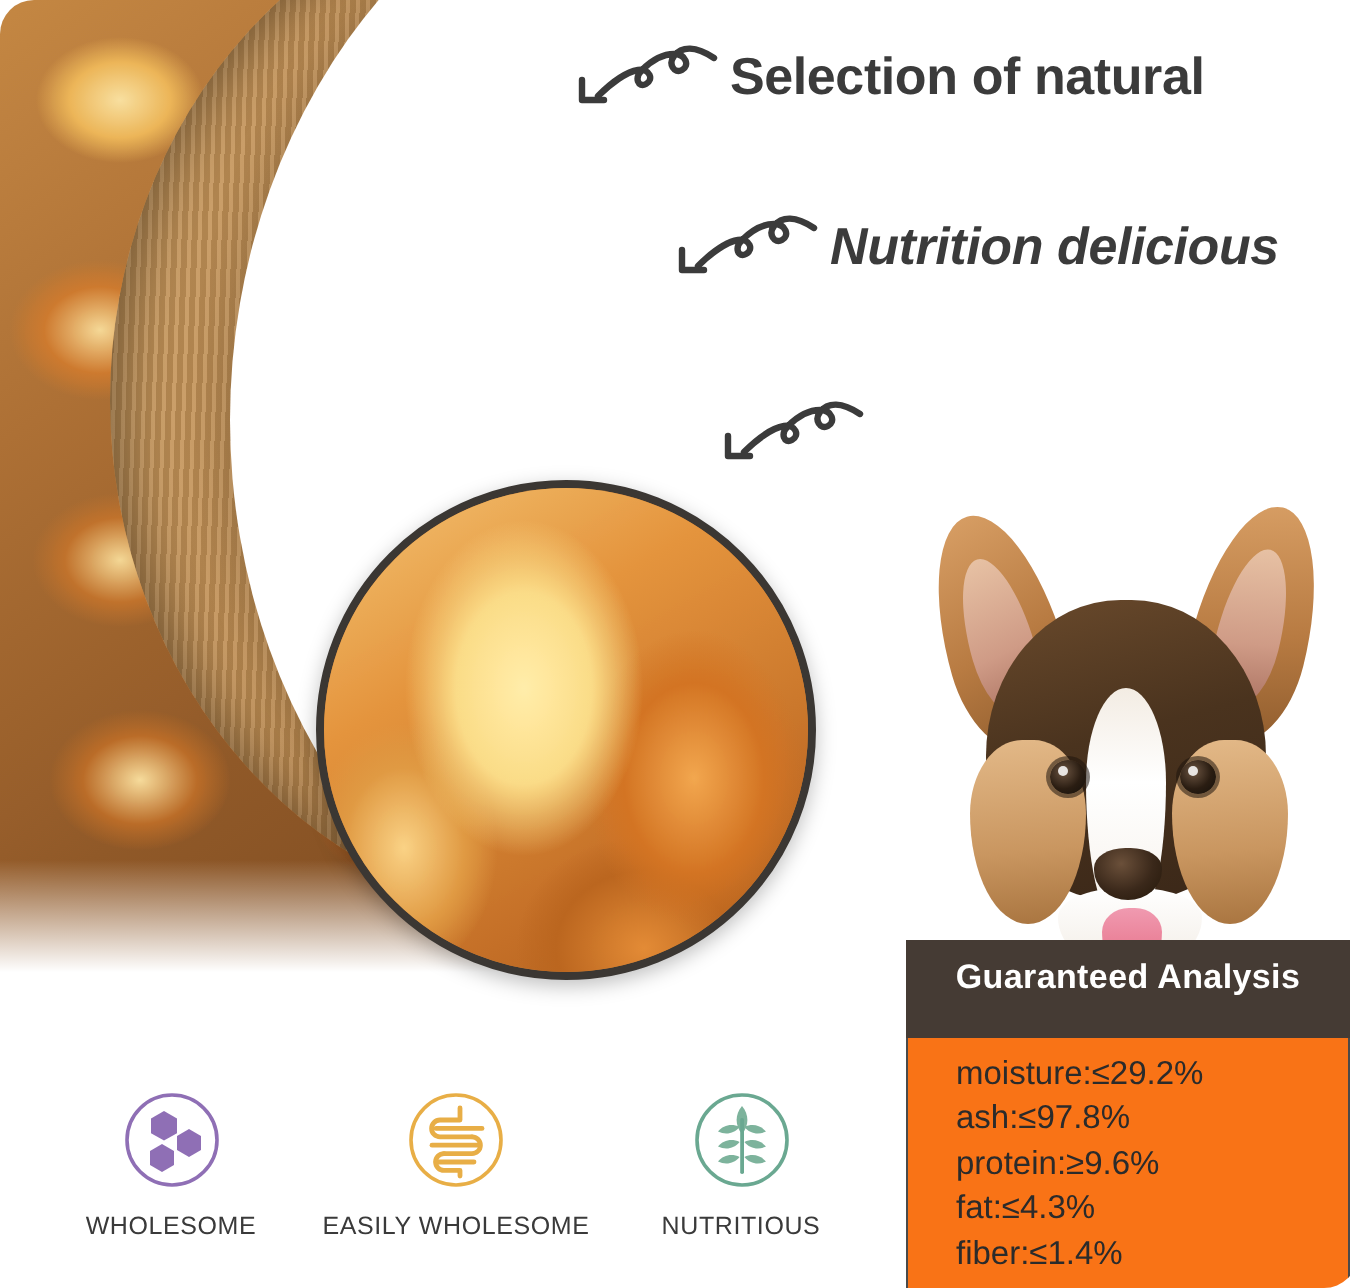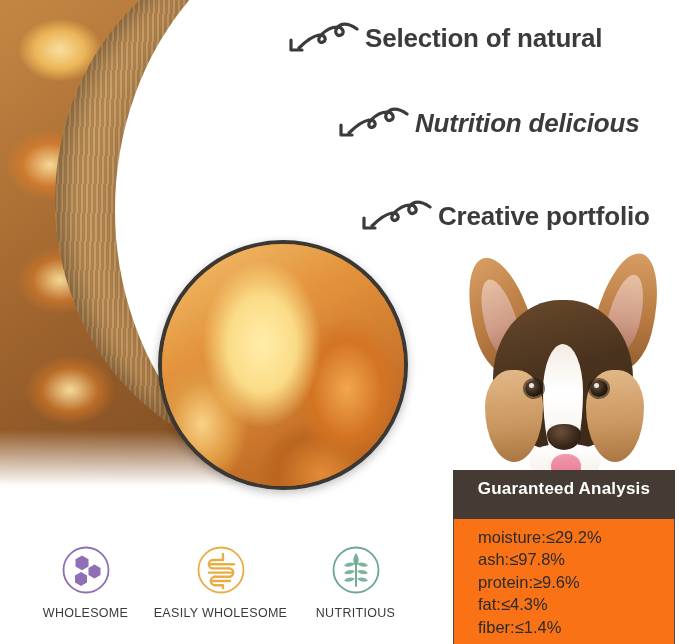--- a/index.html
+++ b/index.html
@@ -9,20 +9,21 @@
   }
   body {
     font-family: "Liberation Sans", sans-serif;
   }
   .canvas {
     position: relative;
     width: 679px;
     height: 644px;
     background: #ffffff;
     overflow: hidden;
+    border-radius: 17px;
   }
 
   
   .food-photo {
     position: absolute;
     left: 0;
     top: 0;
     width: 405px;
     height: 500px;
     overflow: hidden;
@@ -277,20 +278,21 @@
     white-space: nowrap;
   }
 
   
   .benefits {
     position: absolute;
     left: 18px;
     top: 545px;
     width: 420px;
     display: flex;
+    justify-content: space-between;
   }
   .benefit {
     width: 135px;
     display: flex;
     flex-direction: column;
     align-items: center;
   }
   .benefit-icon {
     width: 50px;
     height: 50px;
@@ -352,21 +354,20 @@
     <span class="callout-arrow">
       <svg viewBox="0 0 74 48" width="74" height="48" aria-hidden="true">
         <g fill="none" stroke="#3b3b3b" stroke-width="3.2" stroke-linecap="round" stroke-linejoin="round">
           <path d="M72 15 C63 9, 56 9, 52 14 C49 18, 52 23, 56 21 C60 19, 58 13, 52 13
                    C46 13, 40 17, 36 21 C32 25, 34 30, 38 28 C42 26, 40 20, 34 21
                    C28 22, 20 28, 14 34"></path>
           <path d="M6 26 L6 36 L17 36"></path>
         </g>
       </svg>
     </span>
-    <span class="callout-label">Creative portfolio</span>
   </div>
 
   <div class="dog-photo">
     <div class="dog-ear left">
         <div class="inner"></div>
       </div>
     <div class="dog-ear right">
         <div class="inner"></div>
       </div>
     <div class="dog-head"></div>

